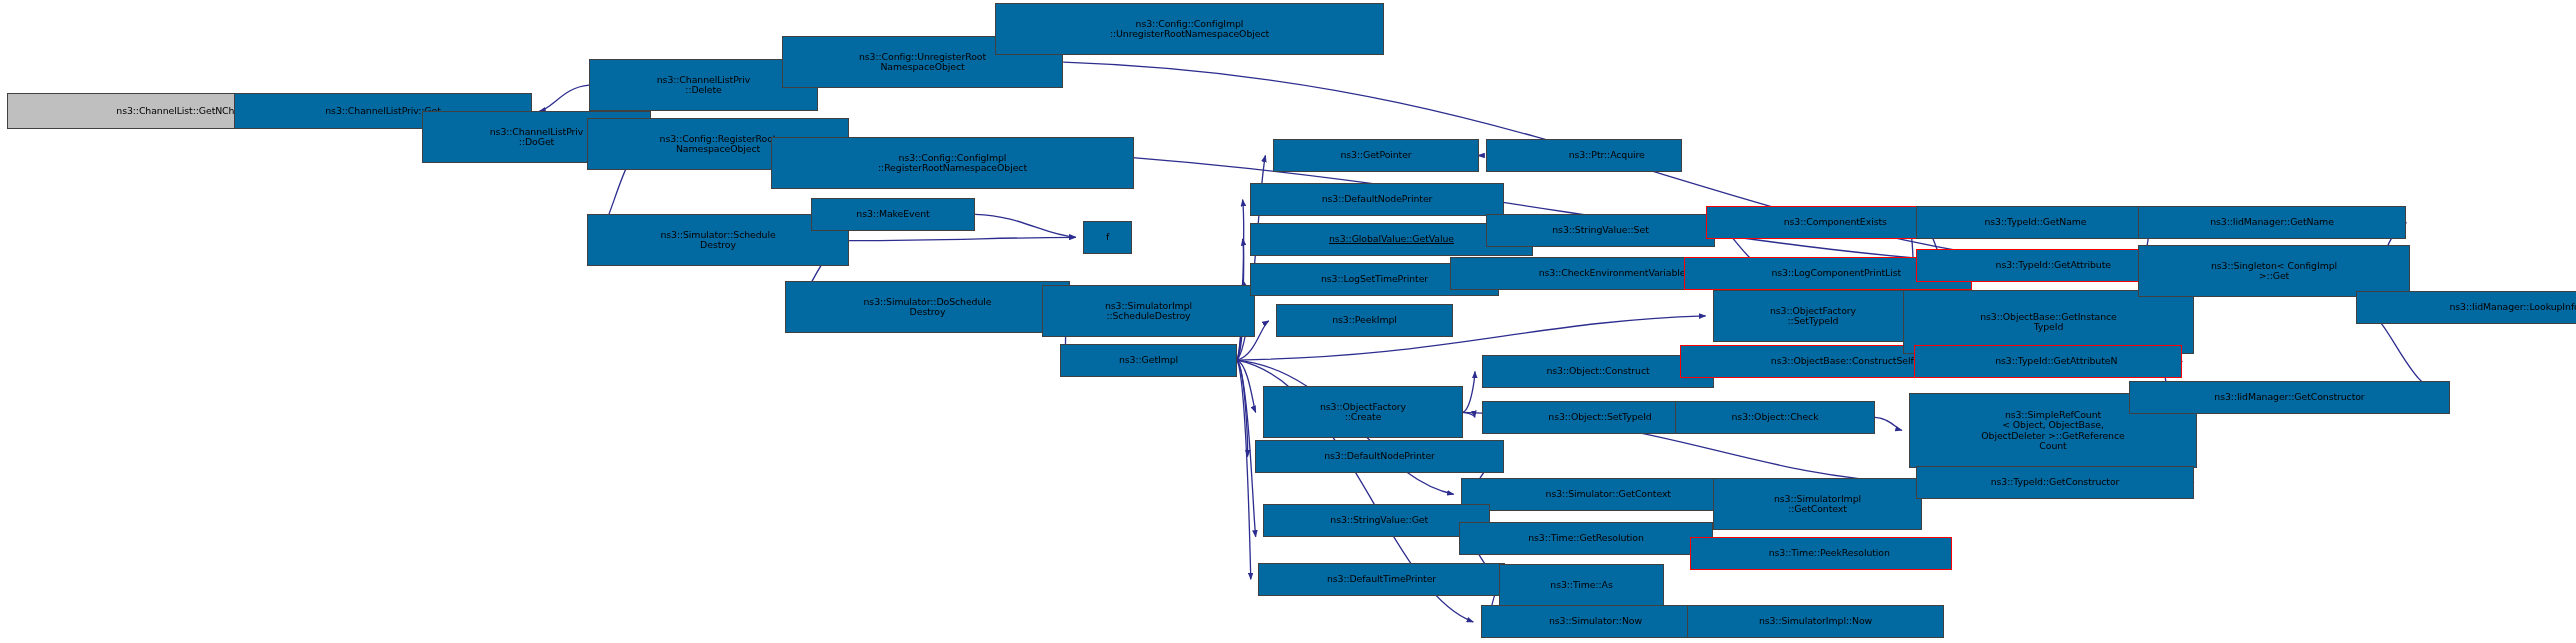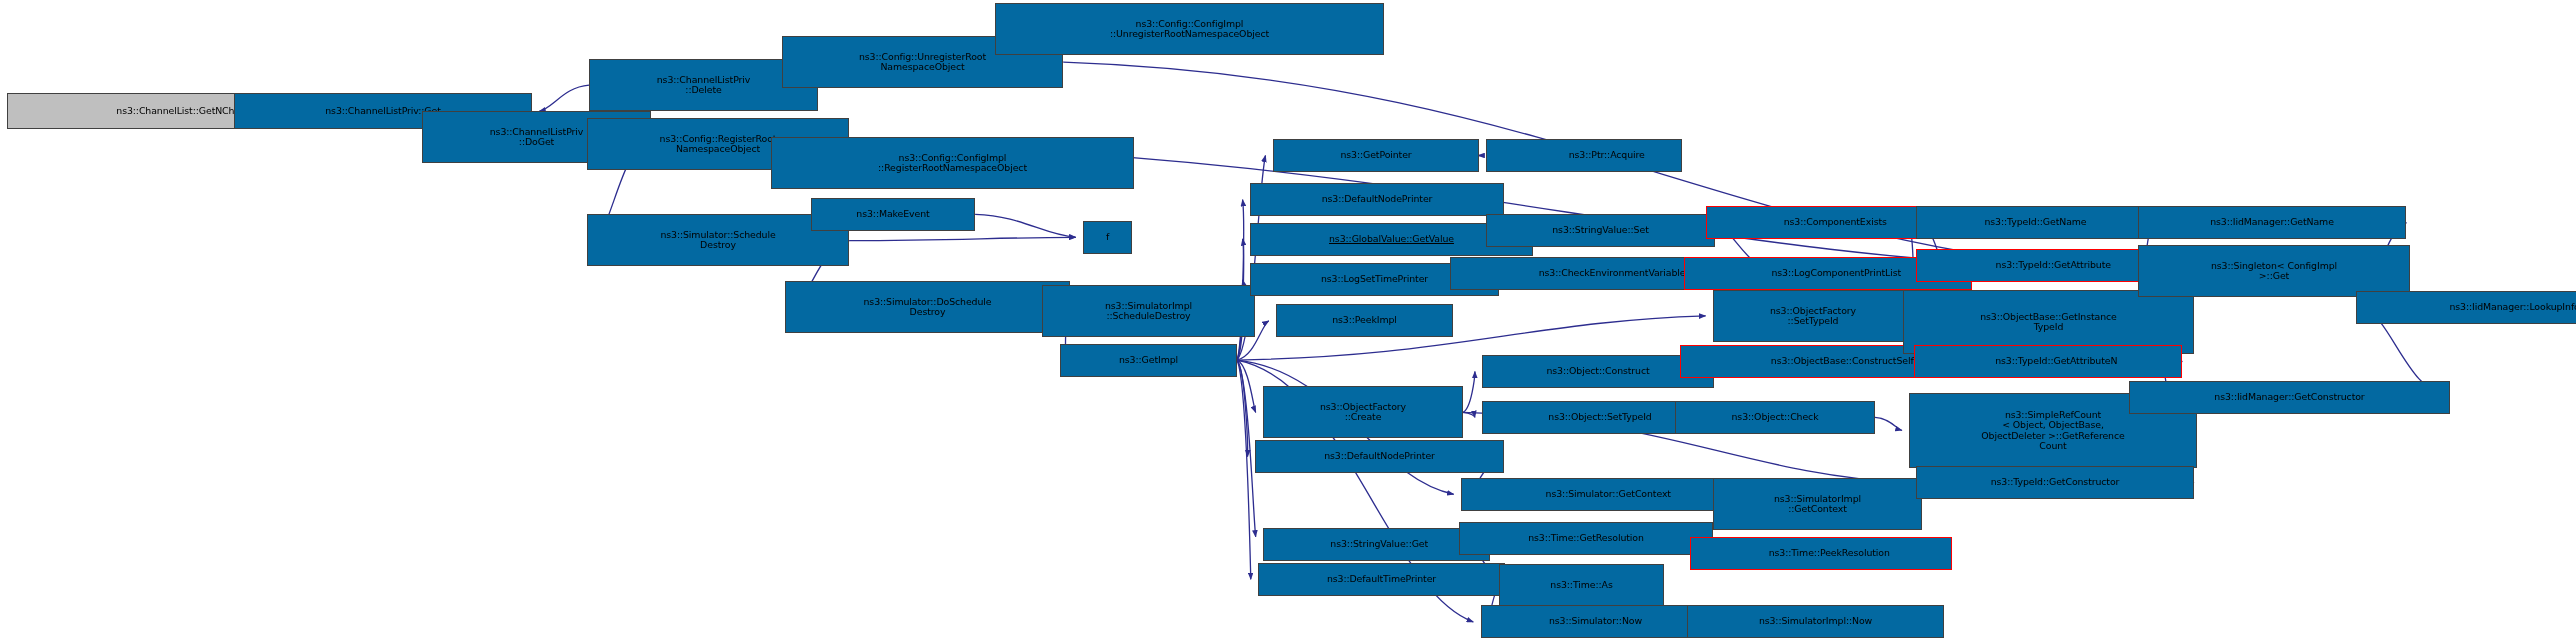--- a/index.html
+++ b/index.html
@@ -118,21 +118,21 @@
       <div class="node" style="left: 1486px; top: 214px; width: 229px; height: 33px;">ns3::StringValue::Set</div>
       <div class="node" style="left: 1250px; top: 263px; width: 249px; height: 33px;">ns3::LogSetTimePrinter</div>
       <div class="node" style="left: 1450px; top: 257px; width: 329px; height: 33px;">ns3::CheckEnvironmentVariables</div>
       <div class="node" style="left: 1276px; top: 304px; width: 177px; height: 33px;">ns3::PeekImpl</div>
       <div class="node" style="left: 1263px; top: 386px; width: 200px; height: 52px;">ns3::ObjectFactory
 ::Create</div>
       <div class="node" style="left: 1482px; top: 355px; width: 232px; height: 33px;">ns3::Object::Construct</div>
       <div class="node" style="left: 1482px; top: 401px; width: 236px; height: 33px; text-align: center;">ns3::Object::SetTypeId</div>
       <div class="node" style="left: 1255px; top: 440px; width: 249px; height: 33px;">ns3::DefaultNodePrinter</div>
       <div class="node" style="left: 1461px; top: 478px; width: 281px; height: 33px; padding-left: 16px;">ns3::Simulator::GetContext</div>
-      <div class="node" style="left: 1263px; top: 528px; width: 227px; height: 33px; padding-left: 8px;">ns3::StringValue::Get</div>
+      <div class="node" style="left: 1263px; top: 504px; width: 227px; height: 33px; padding-left: 8px;">ns3::StringValue::Get</div>
       <div class="node" style="left: 1459px; top: 522px; width: 254px; height: 33px;">ns3::Time::GetResolution</div>
       <div class="node" style="left: 1258px; top: 563px; width: 247px; height: 33px;">ns3::DefaultTimePrinter</div>
       <div class="node" style="left: 1499px; top: 564px; width: 165px; height: 43px;">ns3::Time::As</div>
       <div class="node" style="left: 1481px; top: 605px; width: 229px; height: 33px;">ns3::Simulator::Now</div>
       <div class="node" style="left: 1687px; top: 605px; width: 257px; height: 33px;">ns3::SimulatorImpl::Now</div>
       <div class="node red" style="left: 1690px; top: 537px; width: 262px; height: 33px;">ns3::Time::PeekResolution</div>
       <div class="node" style="left: 1713px; top: 478px; width: 209px; height: 52px;">ns3::SimulatorImpl
 ::GetContext</div>
       <div class="node red" style="left: 1706px; top: 206px; width: 242px; height: 33px;">ns3::ComponentExists</div>
       <div class="node red" style="left: 1684px; top: 249px; width: 288px; height: 33px; margin-top: 8px;">ns3::LogComponentPrintList</div>

